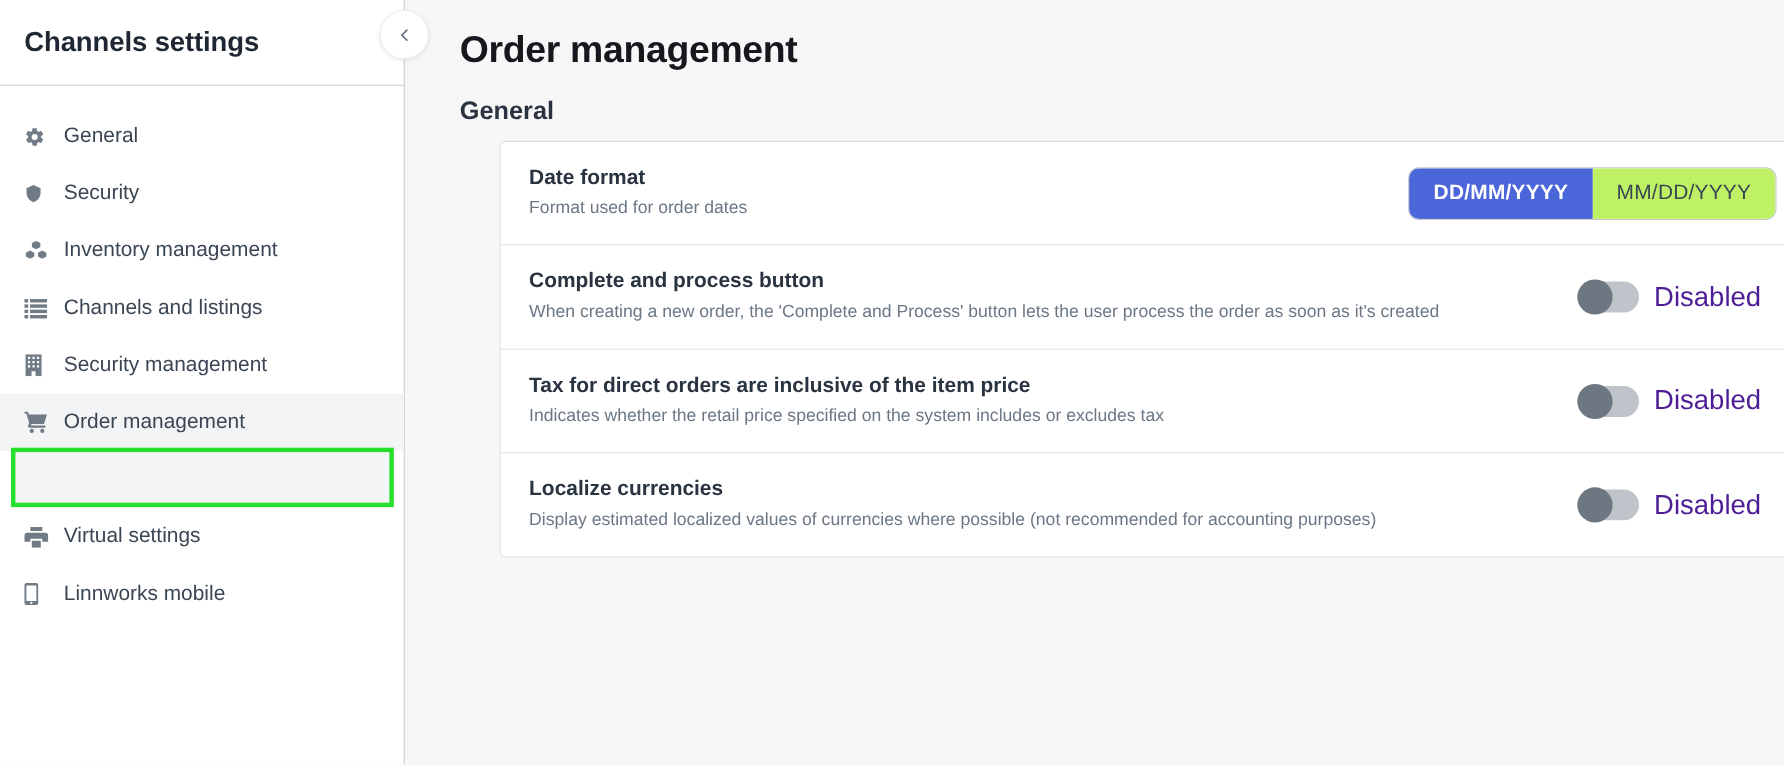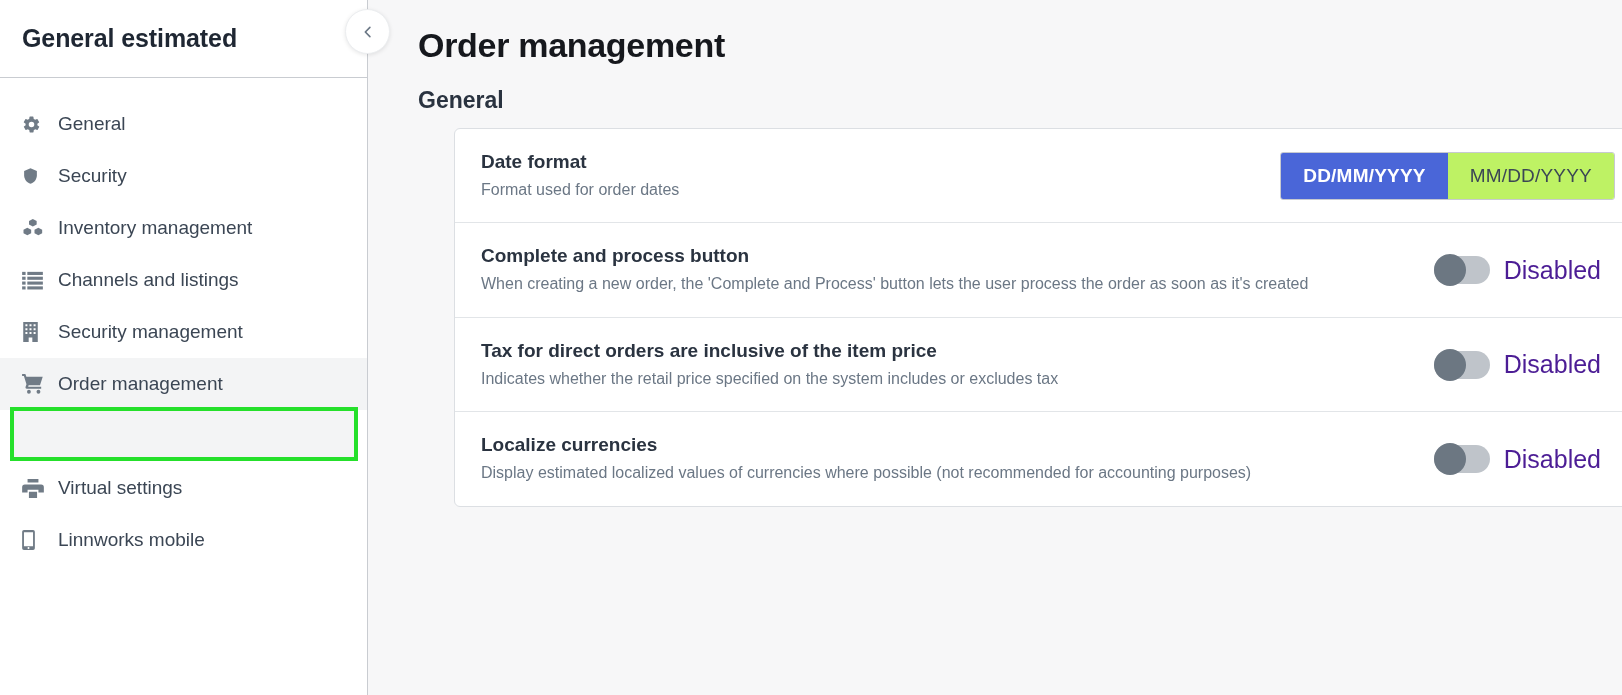--- a/index.html
+++ b/index.html
@@ -186,21 +186,21 @@
     display: flex;
     align-items: center;
     justify-content: flex-end;
     min-width: 200px;
   }
 
   
   .segmented {
     display: flex;
     border: 1px solid #c7cad0;
-    border-radius: 3px;
+    border-radius: 10px;
     overflow: hidden;
     height: 48px;
   }
   .seg-btn {
     font-family: "Liberation Sans", sans-serif;
     font-size: 19px;
     font-weight: bold;
     padding: 0 22px;
     display: flex;
     align-items: center;
@@ -248,21 +248,21 @@
   }
 </style>
 </head>
 <body>
 
 <div class="app">
 
   <aside class="sidebar">
 
     <div class="sidebar-header">
-      <div class="sidebar-title">General estimated</div>
+      <div class="sidebar-title">Channels settings</div>
     </div>
 
     <nav class="sidebar-nav">
 
       <div class="nav-item">
         <span class="nav-icon">
           <svg width="19" height="19" viewBox="0 0 24 24">
               <path d="M19.4 13c.04-.32.06-.66.06-1s-.02-.68-.07-1l2.1-1.62a.5.5 0 00.12-.64l-2-3.46a.5.5 0 00-.6-.22l-2.47 1a7.2 7.2 0 00-1.73-1l-.38-2.63a.5.5 0 00-.5-.43h-4a.5.5 0 00-.49.43l-.38 2.62c-.62.26-1.2.6-1.73 1l-2.47-1a.5.5 0 00-.6.23l-2 3.46a.5.5 0 00.12.64L4.6 11a8.1 8.1 0 000 2l-2.1 1.62a.5.5 0 00-.12.64l2 3.46c.12.22.38.3.6.22l2.47-1c.52.4 1.1.74 1.73 1l.38 2.62c.04.25.25.43.5.43h4c.25 0 .46-.18.5-.43l.37-2.62c.63-.26 1.2-.6 1.73-1l2.47 1c.23.08.49 0 .6-.22l2-3.46a.5.5 0 00-.11-.64L19.4 13zM12 15.5a3.5 3.5 0 110-7 3.5 3.5 0 010 7z"></path>
             </svg>
         </span>

